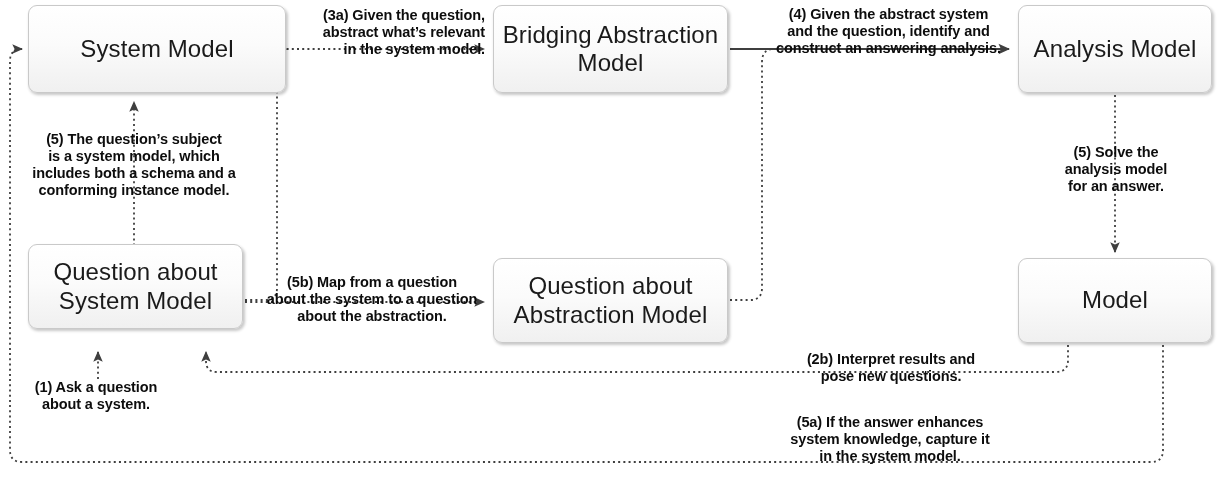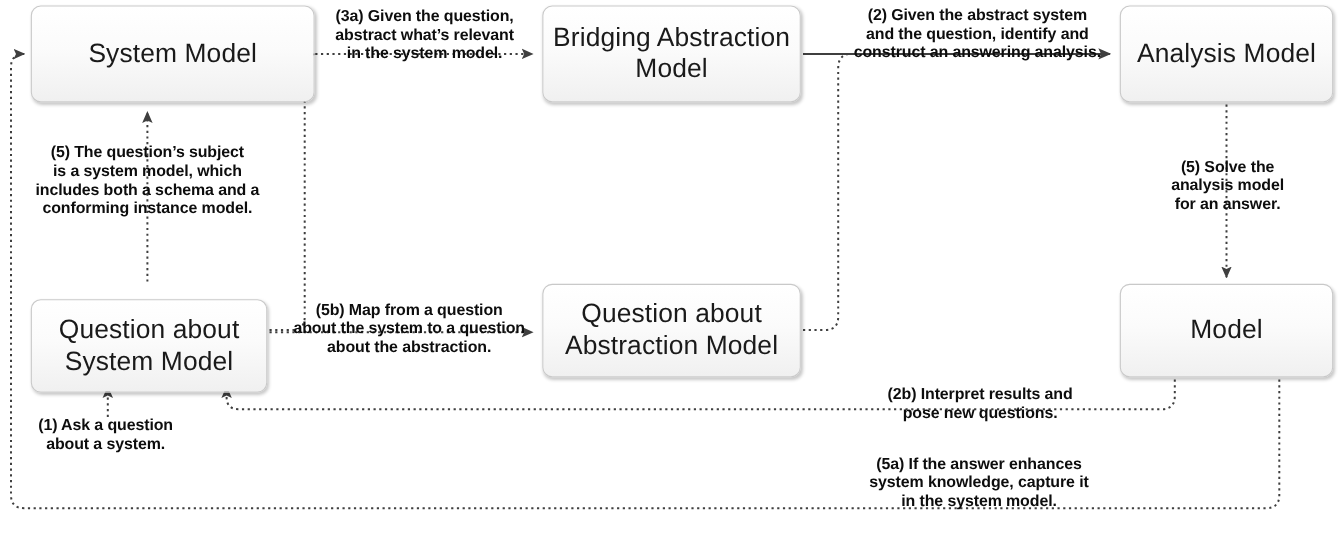--- a/index.html
+++ b/index.html
@@ -97,21 +97,21 @@
 
   <div class="node" style="left:493px; top:5px; width:235px; height:88px;text-align:center;">
     <span class="node-label">Bridging Abstraction
 Model</span>
   </div>
 
   <div class="node" style="left:1018px; top:5px; width:194px; height:88px;">
     <span class="node-label">Analysis Model</span>
   </div>
 
-  <div class="node" style="left:28px; top:272px; width:215px; height:85px;">
+  <div class="node" style="left:28px; top:244px; width:215px; height:85px;">
     <span class="node-label">Question about
 System Model</span>
   </div>
 
   <div class="node" style="left:493px; top:258px; width:235px; height:85px;">
     <span class="node-label">Question about
 Abstraction Model</span>
   </div>
 
   <div class="node" style="left:1018px; top:258px; width:194px; height:85px;">
@@ -119,29 +119,29 @@
   </div>
 
   <div class="edge-label" style="left:6px; top:379px; width:180px;">(1) Ask a question
 about a system.</div>
 
   <div class="edge-label" style="left:8px; top:131px; width:252px;">(5) The question’s subject
 is a system model, which
 includes both a schema and a
 conforming instance model.</div>
 
-  <div class="edge-label" style="left:287px; top:7px; width:198px;">(3a) Given the question,
+  <div class="edge-label" style="left:287px; top:7px; width:198px;text-align:right;">(3a) Given the question,
 abstract what’s relevant
 in the system model.</div>
 
   <div class="edge-label" style="left:255px; top:274px; width:234px;">(5b) Map from a question
 about the system to a question
 about the abstraction.</div>
 
-  <div class="edge-label" style="left:766px; top:6px; width:245px;">(2) Given the abstract system
+  <div class="edge-label" style="left:766px; top:6px; width:245px;">(4) Given the abstract system
 and the question, identify and
 construct an answering analysis.</div>
 
   <div class="edge-label" style="left:1055px; top:144px; width:122px;">(5) Solve the
 analysis model
 for an answer.</div>
 
   <div class="edge-label" style="left:780px; top:351px; width:222px;">(2b) Interpret results and
 pose new questions.</div>
 

